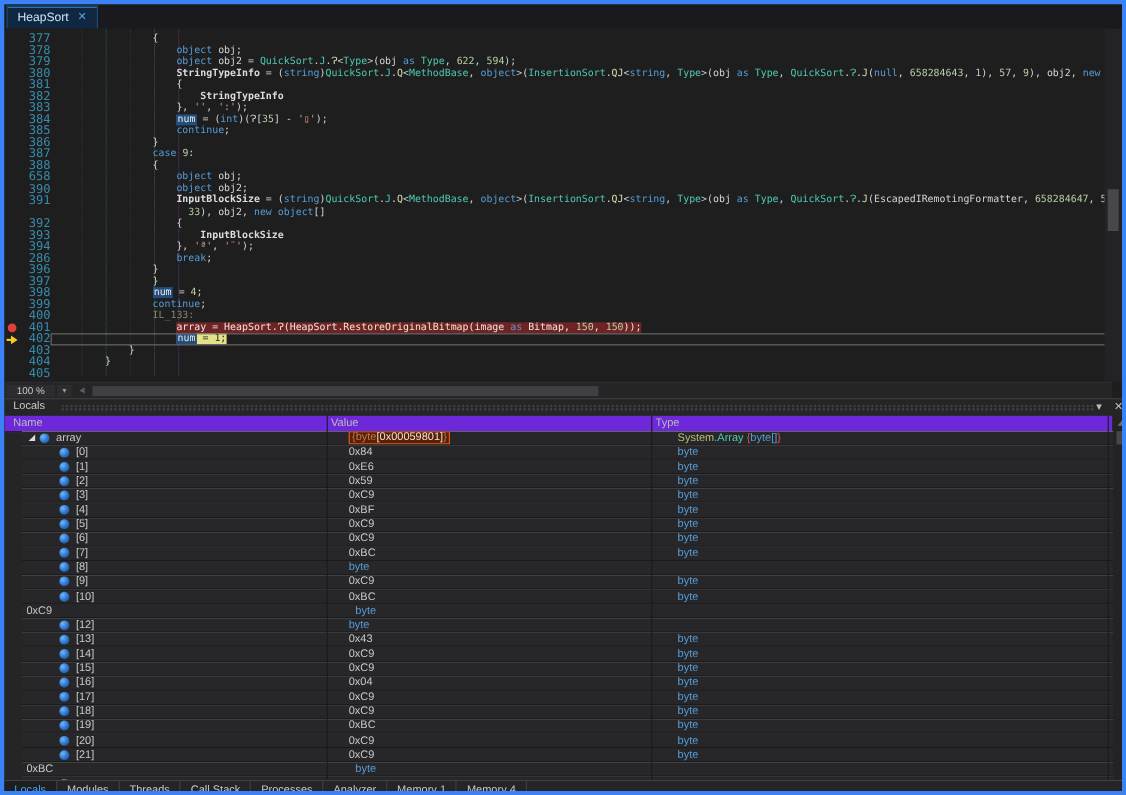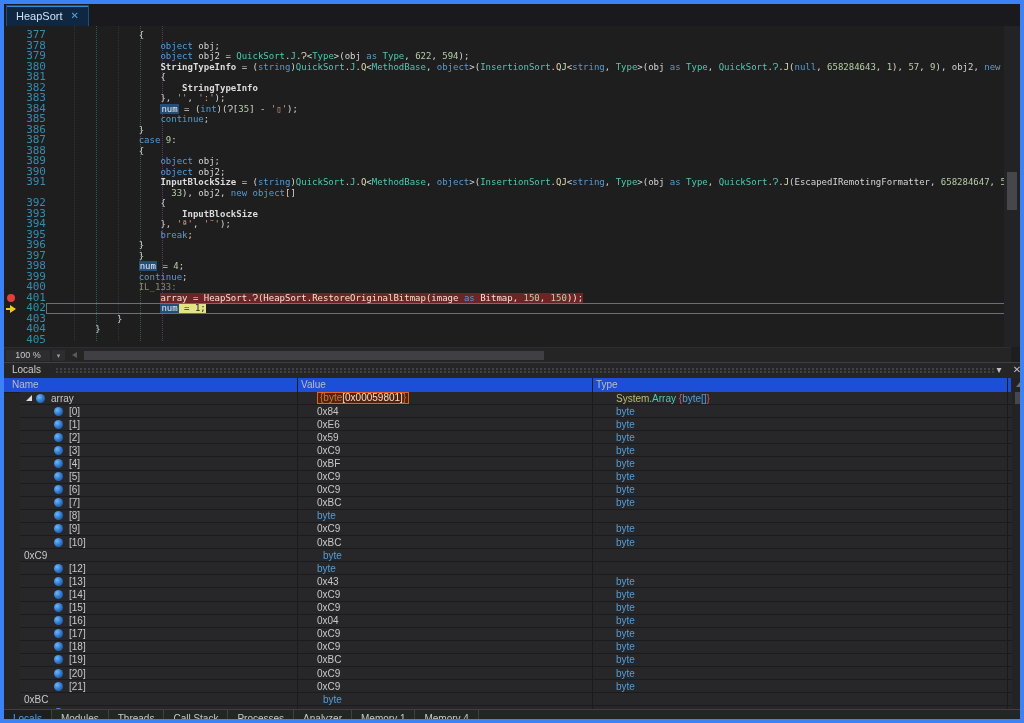--- a/index.html
+++ b/index.html
@@ -45,21 +45,21 @@
   .hsb-left{position:absolute;left:68px;top:4px;width:0;height:0;border-top:3.5px solid transparent;
             border-bottom:3.5px solid transparent;border-right:5px solid #5a5a5e;}
   .hsb-thumb{position:absolute;left:80px;top:3px;width:460px;height:9px;background:#3f3f44;}
   
   #locals{position:absolute;left:0;top:358px;width:1024px;height:347px;background:#252526;border-top:1px solid #3f3f46;}
   .lp-title{position:absolute;left:0;top:0;width:100%;height:15px;}
   .lp-title .cap{position:absolute;left:8px;top:1px;font-size:10px;color:#cccccc;}
   .grip{position:absolute;left:52px;right:34px;top:5px;height:6px;
         background:radial-gradient(circle at 1px 1px,#404046 1px,transparent 1.2px);background-size:4px 3px;}
   .lp-btn{position:absolute;top:1px;font-size:10px;color:#c0c0c0;width:14px;text-align:center;}
-  .lp-head{position:absolute;left:0;top:15px;width:1007px;height:14px;background:#1d4ed8;border-bottom:1px solid #1b1b1e;text-align:right;}
+  .lp-head{position:absolute;left:0;top:15px;width:1007px;height:14px;background:#6d28d9;border-bottom:1px solid #1b1b1e;text-align:right;}
   .lp-head span{position:absolute;top:1px;font-size:10px;color:#bdbdbd;}
   #locals-rows{position:absolute;left:16px;top:29px;width:1007px;height:318px;overflow:hidden;background:#e5e5e5;}
   .lrow{position:relative;display:flex;height:13.1px;box-sizing:border-box;border-bottom:1px solid #1b1b1e;
         align-items:center;font-size:10px;color:#c8c8c8;background:#27272a;}
   .cell-name{width:293px;flex:none;display:flex;align-items:center;overflow:hidden;}
   .cell-val{width:295px;flex:none;padding-left:4px;overflow:hidden;display:flex;align-items:center;}
   .cell-type{flex:1;padding-left:4px;overflow:hidden;white-space:nowrap;}
   .exp{width:0;height:0;border-left:6px solid transparent;border-bottom:6px solid #dcdcdc;margin:0 4px 0 6px;}
   .orb{width:9px;height:9px;border-radius:50%;flex:none;margin-right:6px;
        background:radial-gradient(circle at 3px 3px,#6fb7f7,#2b72c8 55%,#174a86);}
@@ -99,28 +99,28 @@
         <div class="code-row"><span class="margin"></span><span class="ln">379</span><span class="ct">                    <span><span class="c-k">object</span><span class="c-p"> obj2 = </span><span class="c-t">QuickSort</span><span class="c-p">.</span><span class="c-t">Ј</span><span class="c-p">.</span><span class="c-m">Ɂ</span><span class="c-p">&lt;</span><span class="c-t">Type</span><span class="c-p">&gt;(obj </span><span class="c-k">as</span><span class="c-p"> </span><span class="c-t">Type</span><span class="c-p">, </span><span class="c-n">622</span><span class="c-p">, </span><span class="c-n">594</span><span class="c-p">);</span></span></span></div>
         <div class="code-row"><span class="margin"></span><span class="ln">380</span><span class="ct">                    <span><span class="c-f">StringTypeInfo</span><span class="c-p"> = (</span><span class="c-k">string</span><span class="c-p">)</span><span class="c-t">QuickSort</span><span class="c-p">.</span><span class="c-t">Ј</span><span class="c-p">.</span><span class="c-m">Q</span><span class="c-p">&lt;</span><span class="c-t">MethodBase</span><span class="c-p">, </span><span class="c-k">object</span><span class="c-p">&gt;(</span><span class="c-t">InsertionSort</span><span class="c-p">.</span><span class="c-m">QЈ</span><span class="c-p">&lt;</span><span class="c-k">string</span><span class="c-p">, </span><span class="c-t">Type</span><span class="c-p">&gt;(obj </span><span class="c-k">as</span><span class="c-p"> </span><span class="c-t">Type</span><span class="c-p">, </span><span class="c-t">QuickSort</span><span class="c-p">.</span><span class="c-t">Ɂ</span><span class="c-p">.</span><span class="c-m">Ј</span><span class="c-p">(</span><span class="c-k">null</span><span class="c-p">, </span><span class="c-n">658284643</span><span class="c-p">, </span><span class="c-n">1</span><span class="c-p">), </span><span class="c-n">57</span><span class="c-p">, </span><span class="c-n">9</span><span class="c-p">), obj2, </span><span class="c-k">new</span><span class="c-p"> </span><span class="c-k">object</span></span></span></div>
         <div class="code-row"><span class="margin"></span><span class="ln">381</span><span class="ct">                    <span><span class="c-p">{</span></span></span></div>
         <div class="code-row"><span class="margin"></span><span class="ln">382</span><span class="ct">                        <span><span class="c-f">StringTypeInfo</span></span></span></div>
         <div class="code-row"><span class="margin"></span><span class="ln">383</span><span class="ct">                    <span><span class="c-p">}, </span><span class="c-s">''</span><span class="c-p">, </span><span class="c-s">':'</span><span class="c-p">);</span></span></span></div>
         <div class="code-row"><span class="margin"></span><span class="ln">384</span><span class="ct">                    <span><span class="c-hn">num</span><span class="c-p"> = (</span><span class="c-k">int</span><span class="c-p">)(Ɂ[</span><span class="c-n">35</span><span class="c-p">] - </span><span class="c-s">'▯'</span><span class="c-p">);</span></span></span></div>
         <div class="code-row"><span class="margin"></span><span class="ln">385</span><span class="ct">                    <span><span class="c-k">continue</span><span class="c-p">;</span></span></span></div>
         <div class="code-row"><span class="margin"></span><span class="ln">386</span><span class="ct">                <span><span class="c-p">}</span></span></span></div>
         <div class="code-row"><span class="margin"></span><span class="ln">387</span><span class="ct">                <span><span class="c-k">case</span><span class="c-p"> </span><span class="c-n">9</span><span class="c-p">:</span></span></span></div>
         <div class="code-row"><span class="margin"></span><span class="ln">388</span><span class="ct">                <span><span class="c-p">{</span></span></span></div>
-        <div class="code-row"><span class="margin"></span><span class="ln">389</span><span class="ct">                    <span><span class="c-k">object</span><span class="c-p"> obj;</span></span></span></div>
+        <div class="code-row"><span class="margin"></span><span class="ln">658</span><span class="ct">                    <span><span class="c-k">object</span><span class="c-p"> obj;</span></span></span></div>
         <div class="code-row"><span class="margin"></span><span class="ln">390</span><span class="ct">                    <span><span class="c-k">object</span><span class="c-p"> obj2;</span></span></span></div>
         <div class="code-row"><span class="margin"></span><span class="ln">391</span><span class="ct">                    <span><span class="c-f">InputBlockSize</span><span class="c-p"> = (</span><span class="c-k">string</span><span class="c-p">)</span><span class="c-t">QuickSort</span><span class="c-p">.</span><span class="c-t">Ј</span><span class="c-p">.</span><span class="c-m">Q</span><span class="c-p">&lt;</span><span class="c-t">MethodBase</span><span class="c-p">, </span><span class="c-k">object</span><span class="c-p">&gt;(</span><span class="c-t">InsertionSort</span><span class="c-p">.</span><span class="c-m">QЈ</span><span class="c-p">&lt;</span><span class="c-k">string</span><span class="c-p">, </span><span class="c-t">Type</span><span class="c-p">&gt;(obj </span><span class="c-k">as</span><span class="c-p"> </span><span class="c-t">Type</span><span class="c-p">, </span><span class="c-t">QuickSort</span><span class="c-p">.</span><span class="c-t">Ɂ</span><span class="c-p">.</span><span class="c-m">Ј</span><span class="c-p">(EscapedIRemotingFormatter, </span><span class="c-n">658284647</span><span class="c-p">, </span><span class="c-n">5</span><span class="c-p">), </span></span></span></div>
         <div class="code-row"><span class="margin"></span><span class="ln"></span><span class="ct">                      <span><span class="c-n">33</span><span class="c-p">), obj2, </span><span class="c-k">new</span><span class="c-p"> </span><span class="c-k">object</span><span class="c-p">[]</span></span></span></div>
         <div class="code-row"><span class="margin"></span><span class="ln">392</span><span class="ct">                    <span><span class="c-p">{</span></span></span></div>
         <div class="code-row"><span class="margin"></span><span class="ln">393</span><span class="ct">                        <span><span class="c-f">InputBlockSize</span></span></span></div>
         <div class="code-row"><span class="margin"></span><span class="ln">394</span><span class="ct">                    <span><span class="c-p">}, </span><span class="c-s">'ª'</span><span class="c-p">, </span><span class="c-s">'¨'</span><span class="c-p">);</span></span></span></div>
-        <div class="code-row"><span class="margin"></span><span class="ln">395</span><span class="ct">                    <span><span class="c-k">break</span><span class="c-p">;</span></span></span></div>
+        <div class="code-row"><span class="margin"></span><span class="ln">286</span><span class="ct">                    <span><span class="c-k">break</span><span class="c-p">;</span></span></span></div>
         <div class="code-row"><span class="margin"></span><span class="ln">396</span><span class="ct">                <span><span class="c-p">}</span></span></span></div>
         <div class="code-row"><span class="margin"></span><span class="ln">397</span><span class="ct">                <span><span class="c-p">}</span></span></span></div>
         <div class="code-row"><span class="margin"></span><span class="ln">398</span><span class="ct">                <span><span class="c-hn">num</span><span class="c-p"> = </span><span class="c-n">4</span><span class="c-p">;</span></span></span></div>
         <div class="code-row"><span class="margin"></span><span class="ln">399</span><span class="ct">                <span><span class="c-k">continue</span><span class="c-p">;</span></span></span></div>
         <div class="code-row"><span class="margin"></span><span class="ln">400</span><span class="ct">                <span><span class="c-g">IL_133:</span></span></span></div>
         <div class="code-row"><span class="margin"><span class="bp-dot"></span></span><span class="ln">401</span><span class="ct">                    <span class="hl-bp"><span class="c-p">array = </span><span class="c-t">HeapSort</span><span class="c-p">.</span><span class="c-m">Ɂ</span><span class="c-p">(</span><span class="c-t">HeapSort</span><span class="c-p">.</span><span class="c-m">RestoreOriginalBitmap</span><span class="c-p">(image </span><span class="c-k">as</span><span class="c-p"> </span><span class="c-t">Bitmap</span><span class="c-p">, </span><span class="c-n">150</span><span class="c-p">, </span><span class="c-n">150</span><span class="c-p">));</span></span></span></div>
         <div class="code-row"><span class="cur-border"></span><span class="margin"><span class="arrow-tail"></span><span class="arrow-head"></span></span><span class="ln">402</span><span class="ct">                    <span class="hl-cur"><span class="c-hn">num</span><span class="c-cy"> = 1;</span></span></span></div>
         <div class="code-row"><span class="margin"></span><span class="ln">403</span><span class="ct">            <span><span class="c-p">}</span></span></span></div>
         <div class="code-row"><span class="margin"></span><span class="ln">404</span><span class="ct">        <span><span class="c-p">}</span></span></span></div>
         <div class="code-row"><span class="margin"></span><span class="ln">405</span><span class="ct"><span></span></span></div>

